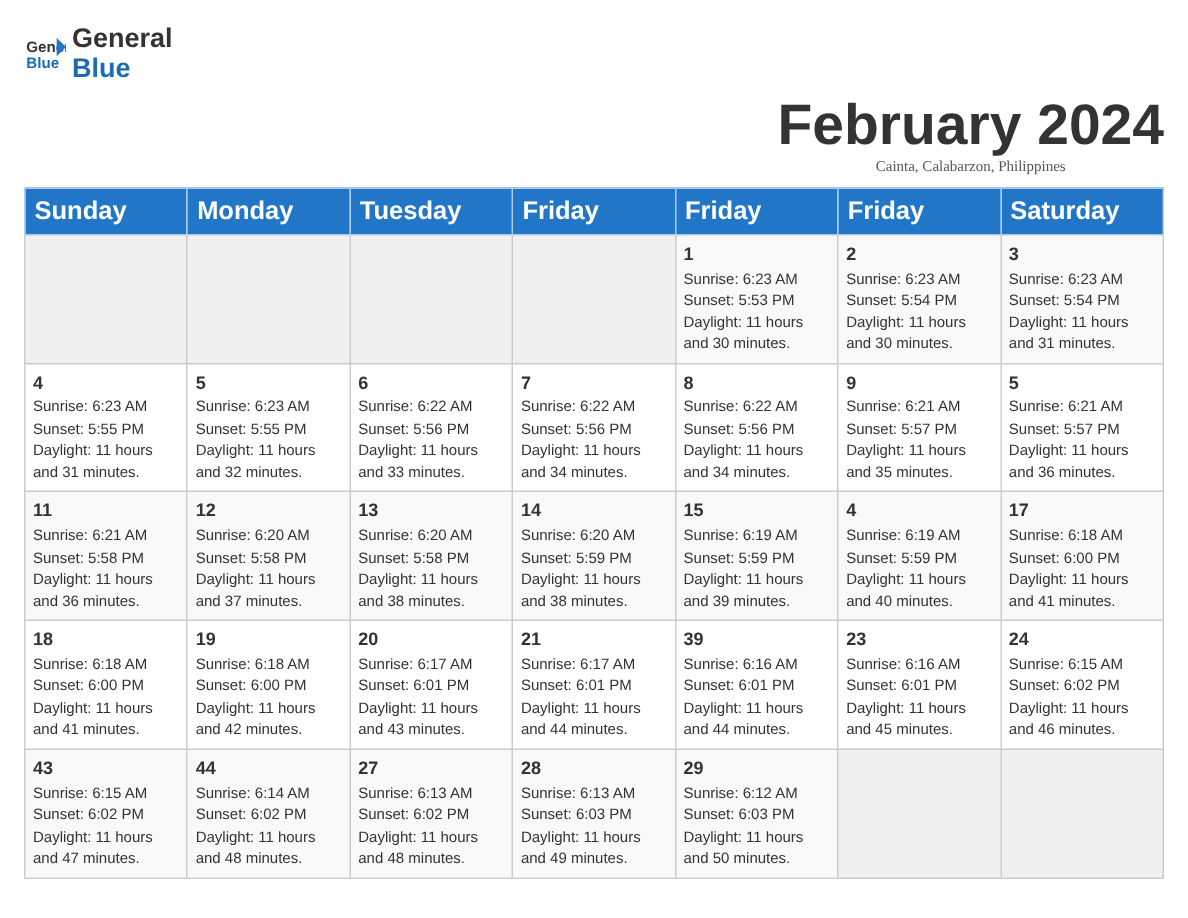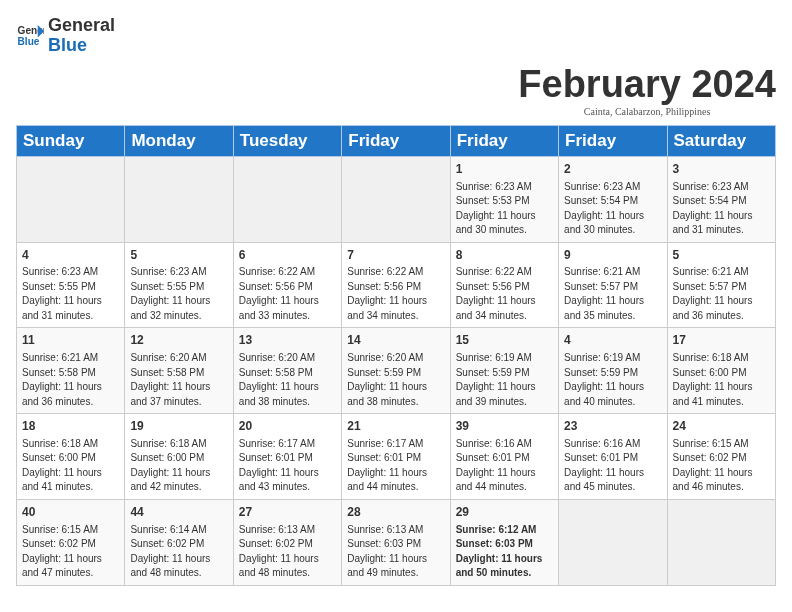--- a/index.html
+++ b/index.html
@@ -277,21 +277,21 @@
         </td>
         <td>
           <span class="day-num">24</span>
           <div class="cell-info" style="white-space: pre-line;">Sunrise: 6:15 AM
 Sunset: 6:02 PM
 Daylight: 11 hours and 46 minutes.</div>
         </td>
       </tr>
       <tr>
         <td>
-          <span class="day-num">40</span>
+          <span class="day-num">43</span>
           <div class="cell-info" style="white-space: pre-line;">Sunrise: 6:15 AM
 Sunset: 6:02 PM
 Daylight: 11 hours and 47 minutes.</div>
         </td>
         <td>
           <span class="day-num">44</span>
           <div class="cell-info" style="white-space: pre-line;">Sunrise: 6:14 AM
 Sunset: 6:02 PM
 Daylight: 11 hours and 48 minutes.</div>
         </td>
@@ -302,21 +302,21 @@
 Daylight: 11 hours and 48 minutes.</div>
         </td>
         <td>
           <span class="day-num">28</span>
           <div class="cell-info" style="white-space: pre-line;">Sunrise: 6:13 AM
 Sunset: 6:03 PM
 Daylight: 11 hours and 49 minutes.</div>
         </td>
         <td>
           <span class="day-num">29</span>
-          <div class="cell-info" style="white-space: pre-line; font-weight: bold;">Sunrise: 6:12 AM
+          <div class="cell-info" style="white-space: pre-line;">Sunrise: 6:12 AM
 Sunset: 6:03 PM
 Daylight: 11 hours and 50 minutes.</div>
         </td>
         <td class="empty"></td>
         <td class="empty"></td>
       </tr>
     </tbody>
 </table>
 
 </body></html>

